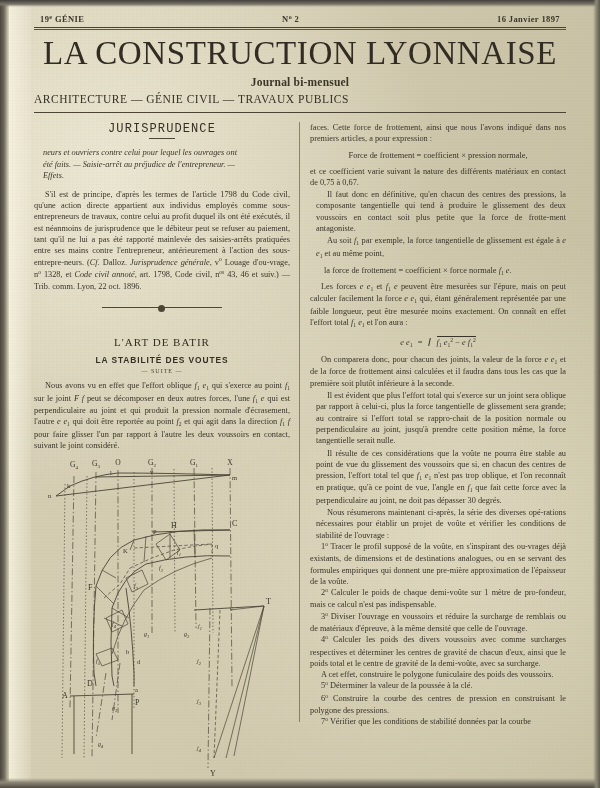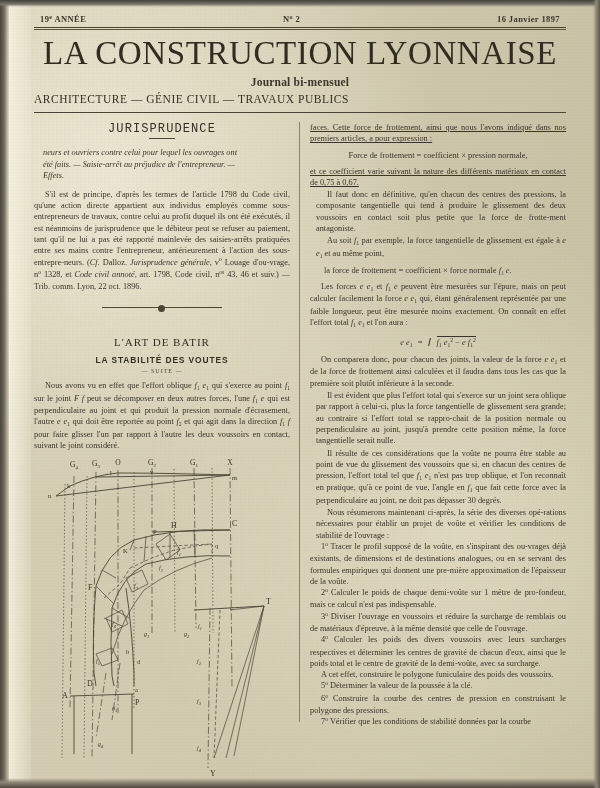--- a/index.html
+++ b/index.html
@@ -97,21 +97,21 @@
     font-style:italic;font-size:8.3px;line-height:11.6px;text-align:justify;
     color:#3a3429;margin-top:8px;text-indent:0;
   }
   .abstract .ind{display:block;}
 
   p.body{
     font-size:8.3px;line-height:11.3px;text-align:justify;color:#39332a;
     margin:0;text-indent:11px;
   }
   p.body + p.body{margin-top:1px;margin-left:6px;}
-  p.noind{text-indent:0;text-decoration:underline;}
+  p.noind{text-indent:0;}
   .it{font-style:italic;}
   sub{font-size:5.6px;vertical-align:baseline;position:relative;top:2px;}
   sup{font-size:5.6px;vertical-align:baseline;position:relative;top:-3.2px;}
 
   .orn{
     width:120px;margin:11px auto 0;height:9px;position:relative;
   }
   .orn:before{
     content:"";position:absolute;left:0;top:4px;width:120px;border-top:.9px solid #4d4636;
   }
@@ -157,21 +157,21 @@
 </head>
 <body>
 
 <div id="page">
   <div class="scan-top"></div>
   <div class="scan-bottom"></div>
   <div class="left-margin"></div>
 
   <div id="masthead">
     <div class="issue-line">
-      <span><span>19</span><sup>e</sup> <span>ANNÉE</span></span>
+      <span><span>19</span><sup>e</sup> <span>GÉNIE</span></span>
       <span><span>N</span><sup>o</sup> <span>2</span></span>
       <span>16 Janvier 1897</span>
     </div>
     <div class="rule-double">
         <div class="thin"></div>
       </div>
     <div class="paper-title">LA CONSTRUCTION LYONNAISE</div>
     <div class="sub1">Journal bi-mensuel</div>
     <div class="sub2">ARCHITECTURE — GÉNIE CIVIL — TRAVAUX PUBLICS</div>
     <div class="rule-under"></div>
@@ -377,21 +377,21 @@
       <p class="body">Il est évident que plus l'effort total qui s'exerce sur un joint sera oblique par rapport à celui-ci, plus la force tangentielle de glissement sera grande; au contraire si l'effort total se rappro-chait de la position normale ou perpendiculaire au joint, jusqu'à prendre cette position même, la force tangentielle serait nulle.</p>
 
       <p class="body"><span>Il résulte de ces considérations que la voûte ne pourra être stable au point de vue du glissement des voussoirs que si, en chacun des centres de pression, l'effort total tel que </span><span class="it">f</span><sub>1</sub><span class="it"> e</span><sub>1</sub><span> n'est pas trop oblique, et l'on reconnaît en pratique, qu'à ce point de vue, l'angle en </span><span class="it">f</span><sub>1</sub><span> que fait cette force avec la perpendiculaire au joint, ne doit pas dépasser 30 degrés.</span></p>
 
       <p class="body">Nous résumerons maintenant ci-après, la série des diverses opé-rations nécessaires pour établir un projet de voûte et vérifier les conditions de stabilité de l'ouvrage :</p>
 
       <ol class="steps">
         <li><span>1</span><sup>o</sup><span> Tracer le profil supposé de la voûte, en s'inspirant des ou-vrages déjà existants, de dimensions et de destinations analogues, ou en se servant des formules empiriques qui donnent une pre-mière approximation de l'épaisseur de la voûte.</span></li>
         <li><span>2</span><sup>o</sup><span> Calculer le poids de chaque demi-voûte sur 1 mètre de pro-fondeur, mais ce calcul n'est pas indispensable.</span></li>
         <li><span>3</span><sup>o</sup><span> Diviser l'ouvrage en voussoirs et réduire la surcharge de remblais ou de matériaux d'épreuve, à la même densité que celle de l'ouvrage.</span></li>
-        <li><span>4</span><sup>o</sup><span> Calculer les poids des divers voussoirs avec leurs surcharges respectives et déterminer les centres de gravité de chacun d'eux, ainsi que le poids total et le centre de gravité de la demi-voûte, avec sa surcharge.</span></li>
+        <li><span>4</span><sup>o</sup><span> Calculer les poids des divers voussoirs avec comme surcharges respectives et déterminer les centres de gravité de chacun d'eux, ainsi que le poids total et le centre de gravité de la demi-voûte, avec sa surcharge.</span></li>
       </ol>
 
       <p class="body">A cet effet, construire le polygone funiculaire des poids des voussoirs.</p>
 
       <ol class="steps">
         <li><span>5</span><sup>o</sup><span> Déterminer la valeur de la poussée à la clé.</span></li>
         <li><span>6</span><sup>o</sup><span> Construire la courbe des centres de pression en construisant le polygone des pressions.</span></li>
         <li><span>7</span><sup>o</sup><span> Vérifier que les conditions de stabilité données par la courbe</span></li>
       </ol>
     </div>

